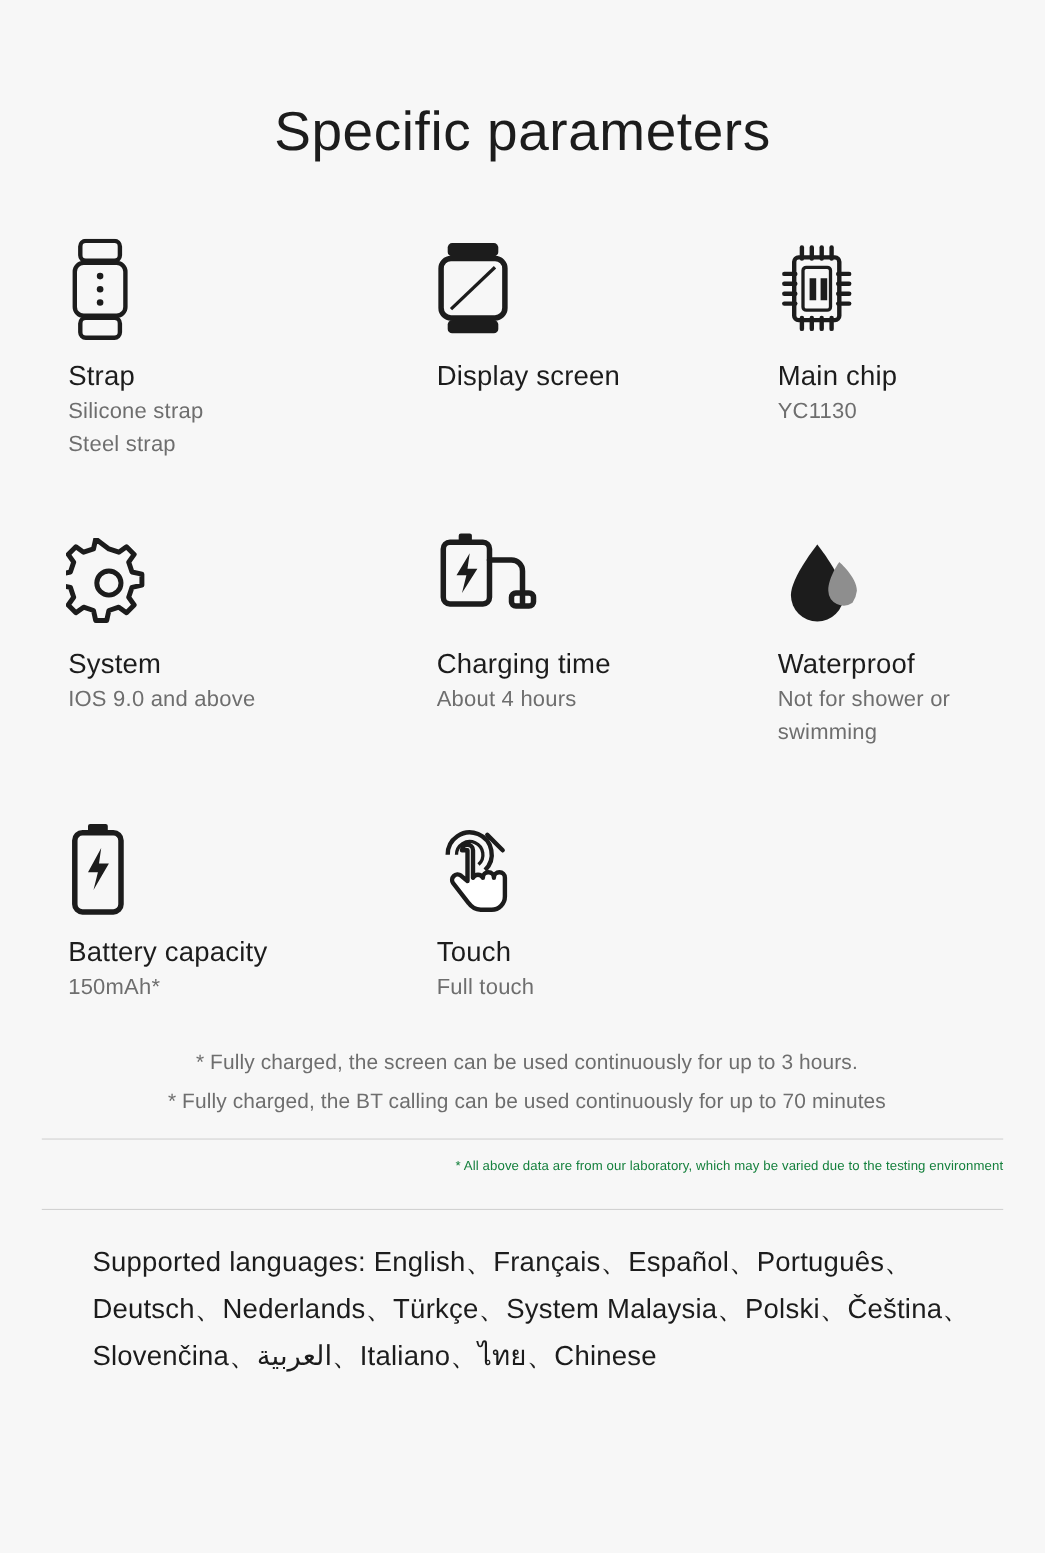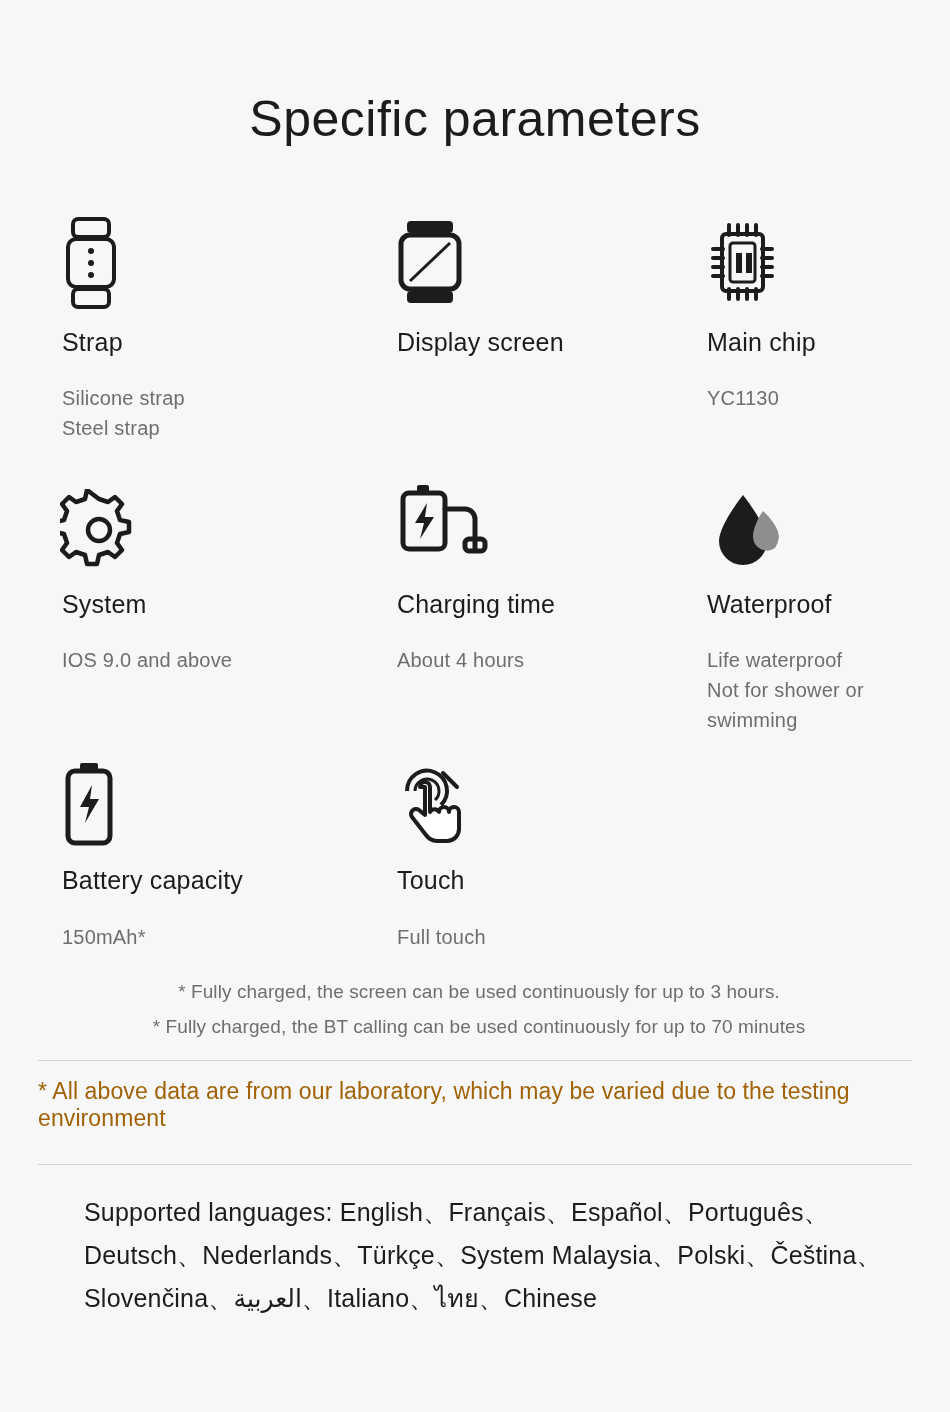--- a/index.html
+++ b/index.html
@@ -60,21 +60,21 @@
     font-weight: 400;
     color: #1c1c1c;
     margin-left: 24px;
     line-height: 1.25;
     letter-spacing: 0.2px;
   }
   .spec-sub {
     font-size: 20px;
     color: #6e6e6e;
     margin-left: 24px;
-    margin-top: 25px;
+    margin-top: 1px;
     line-height: 1.5;
     letter-spacing: 0.2px;
   }
   .spec-sub .line {
     display: block;
   }
   .footnotes {
     margin-top: 22px;
     margin-left: 8px;
   }
@@ -83,23 +83,23 @@
     color: #6e6e6e;
     line-height: 1.85;
     letter-spacing: 0.1px;
     text-align: center;
   }
   .rule {
     border-top: 1px solid #d2d2d2;
     margin: 16px 0 0 0;
   }
   .lab-note {
-    font-size: 23px;
-    color: #a16207;
-    text-align: left;
+    font-size: 12px;
+    color: #15803d;
+    text-align: right;
     padding: 17px 0 16px 0;
     letter-spacing: 0.1px;
   }
   .languages {
     margin-top: 26px;
     margin-left: 10px;
     font-size: 25px;
     color: #1c1c1c;
     line-height: 1.72;
     letter-spacing: 0.2px;
@@ -212,21 +212,20 @@
 
     <div class="spec-cell">
       <div class="icon-box">
         <svg width="84" height="82" viewBox="0 0 84 82">
           <path d="M38 6 C38 6 14 36 14 52 a24 24 0 0 0 48 0 C62 36 38 6 38 6 z" fill="#1c1c1c"></path>
           <path d="M58 22 C58 22 48 36 48 48 a14 14 0 0 0 22 11 A24 24 0 0 0 74 48 C74 36 58 22 58 22 z" fill="#8e8e8e"></path>
         </svg>
       </div>
       <div class="spec-title">Waterproof</div>
       <div class="spec-sub">
-        <span class="line">Life waterproof</span>
         <span class="line">Not for shower or</span>
         <span class="line">swimming</span>
       </div>
     </div>
 
     <div class="spec-cell short">
       <div class="icon-box">
         <svg width="58" height="88" viewBox="0 0 58 88">
           <rect x="20" y="4" width="18" height="8" rx="2" fill="#1c1c1c"></rect>
           <rect x="8" y="12" width="42" height="72" rx="7" fill="none" stroke="#1c1c1c" stroke-width="5"></rect>

